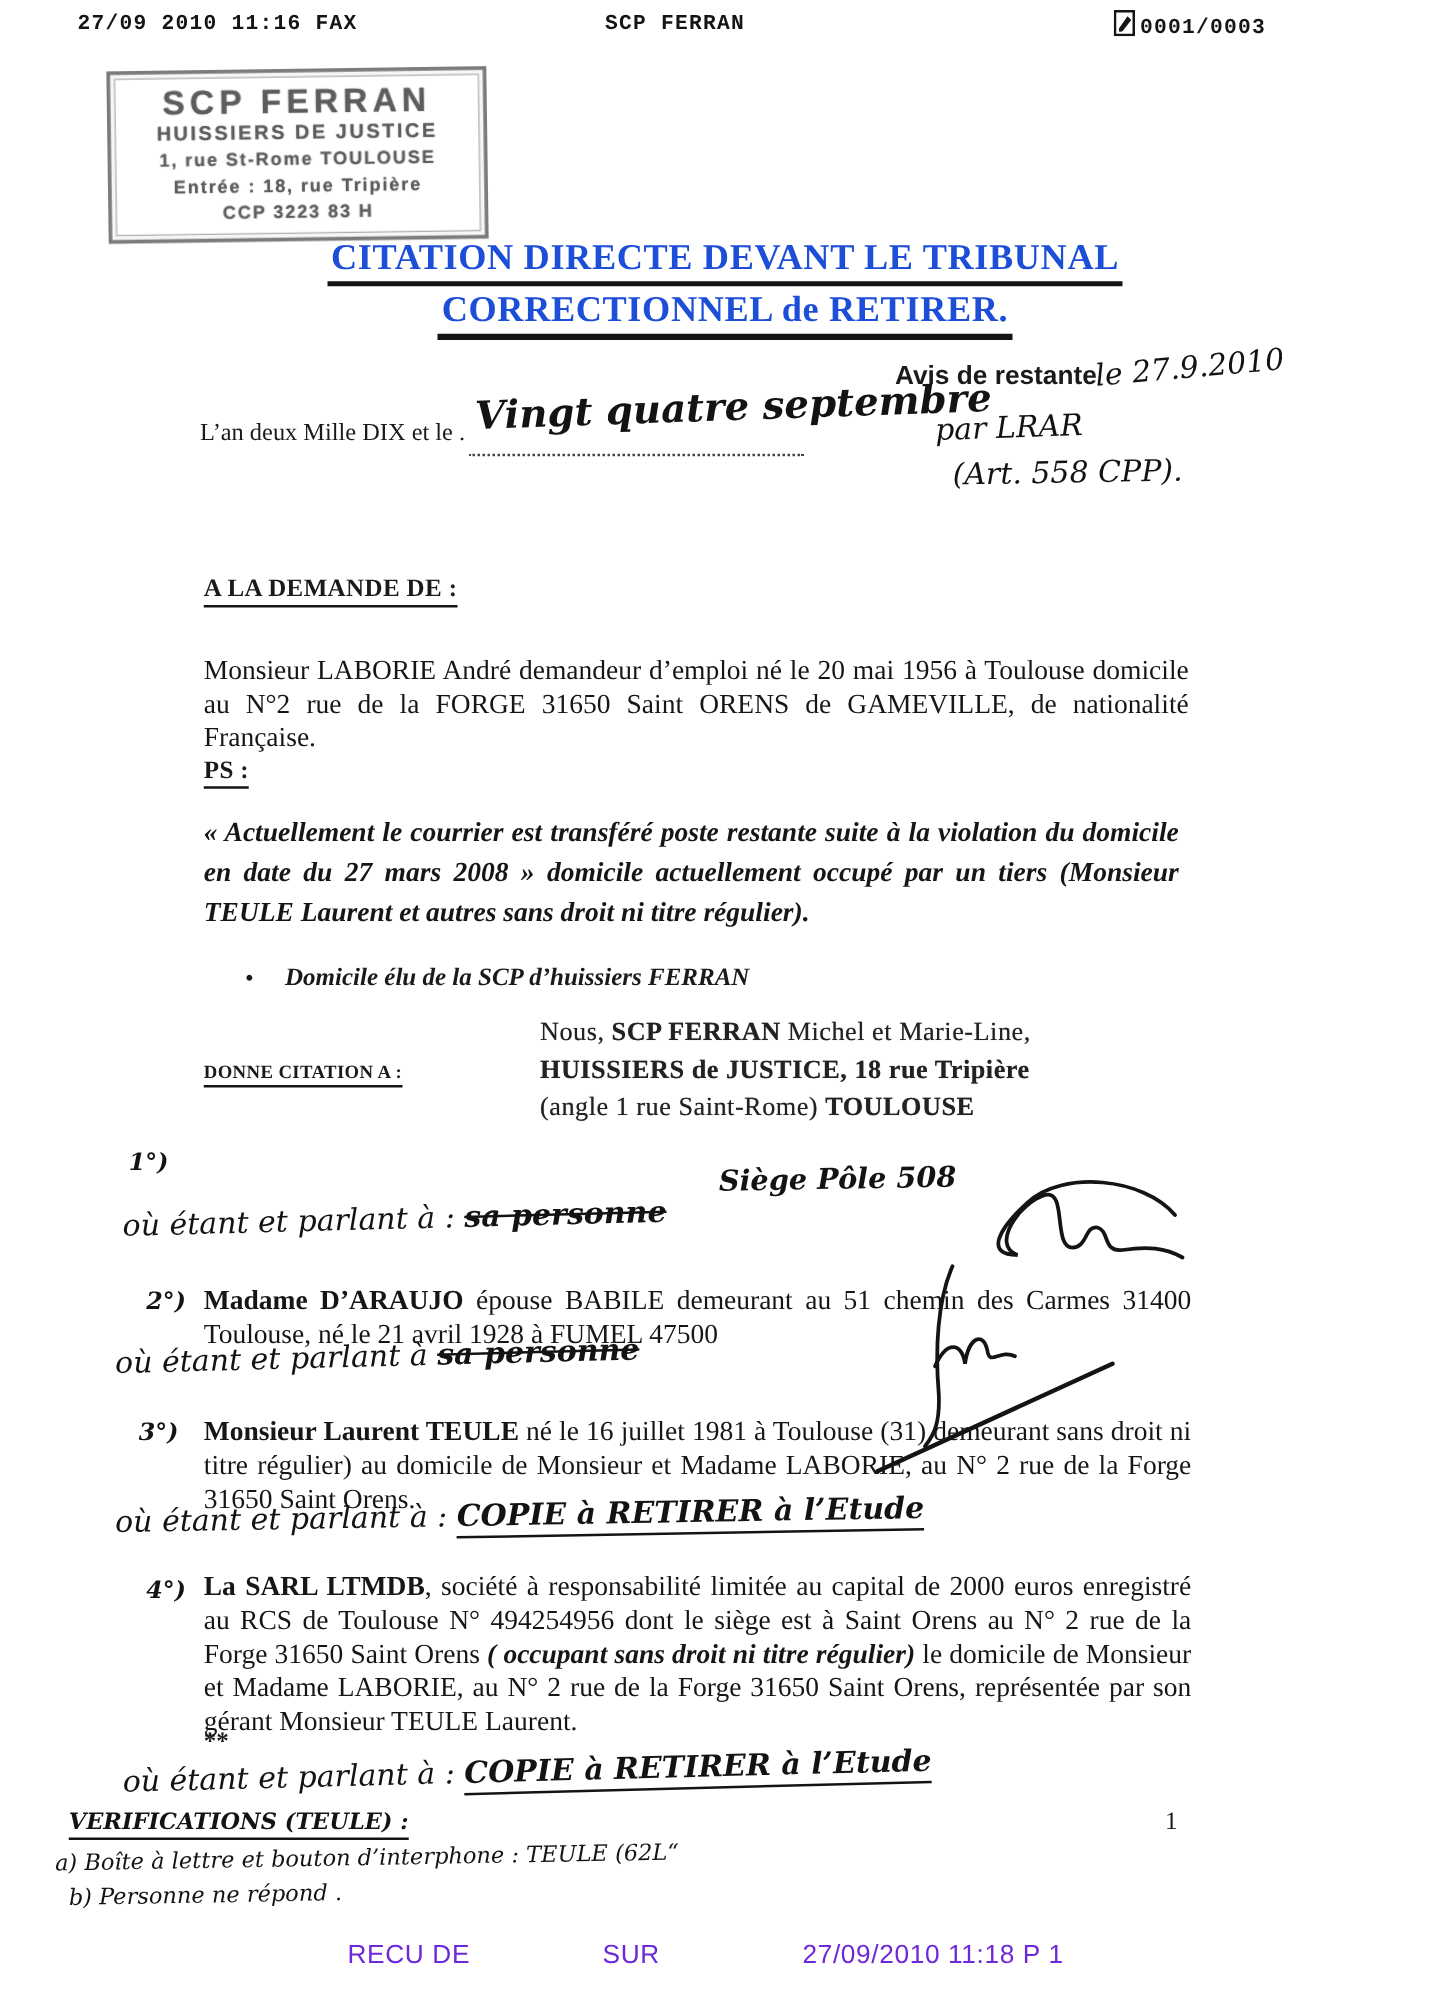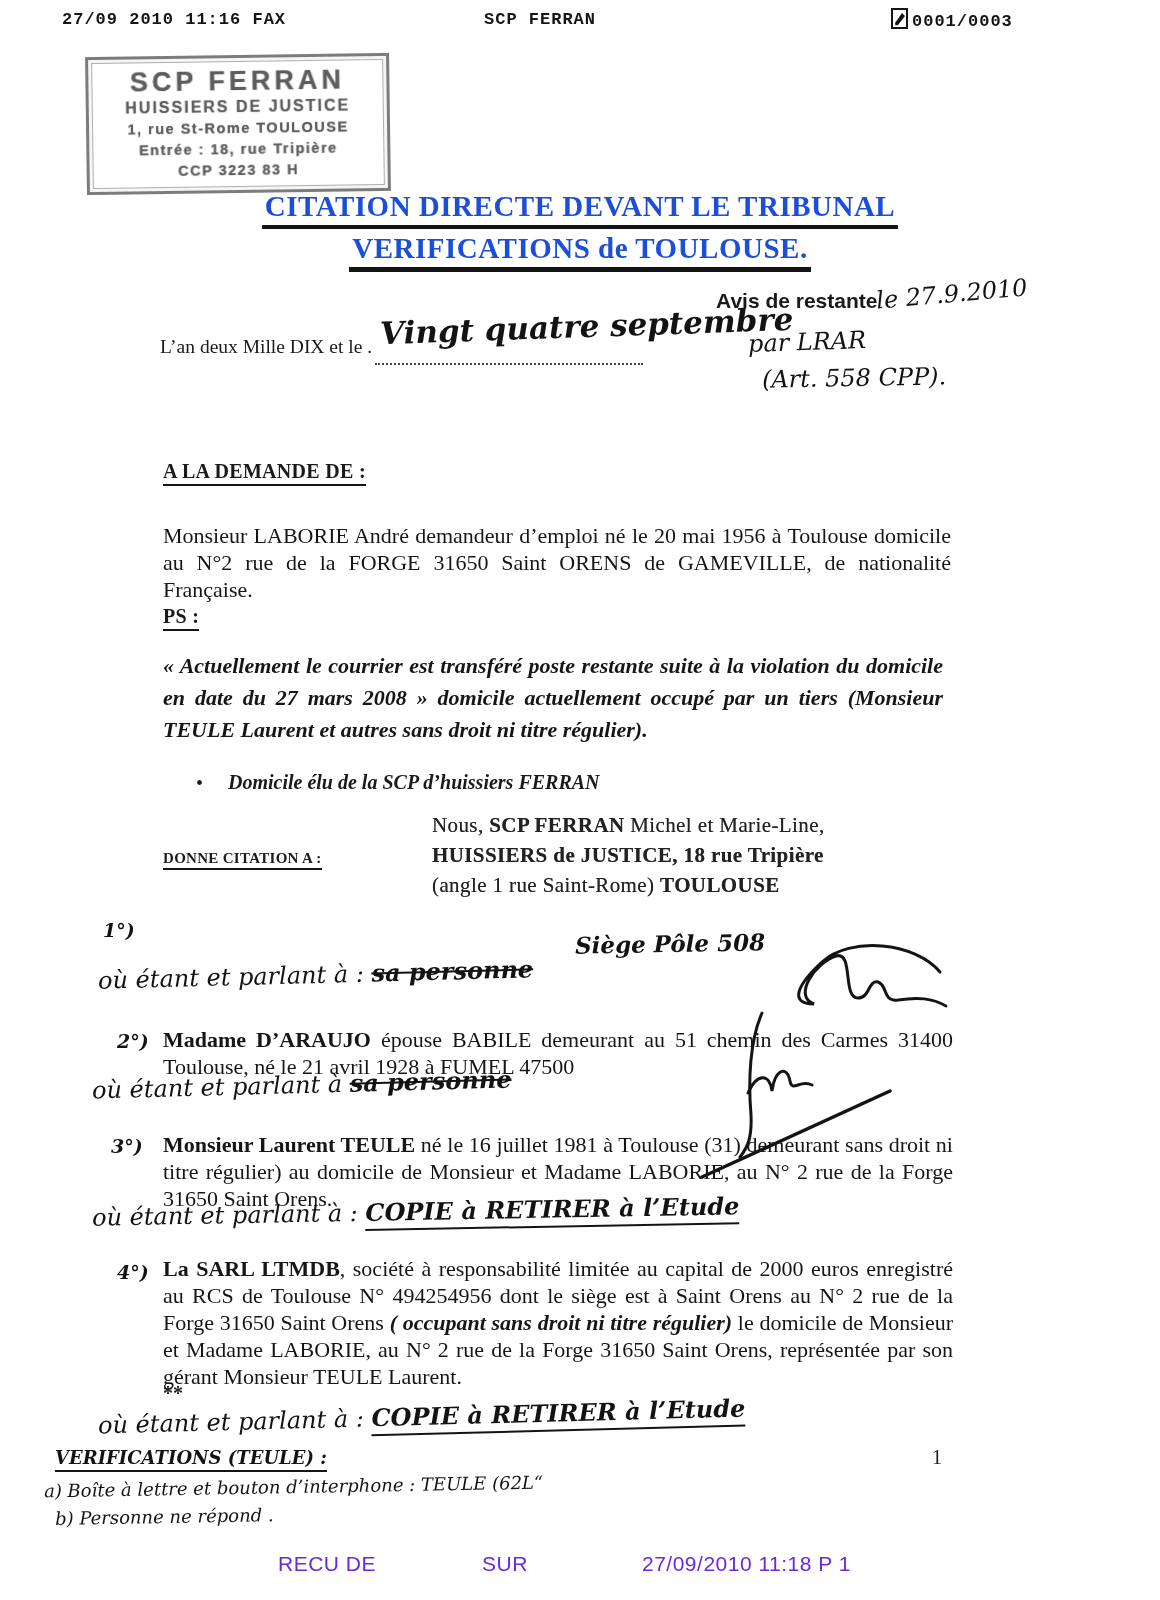--- a/index.html
+++ b/index.html
@@ -66,21 +66,21 @@
   <div class="abs stamp">
     <div class="s1">SCP FERRAN</div>
     <div class="s2">HUISSIERS DE JUSTICE</div>
     <div class="s3">1, rue St-Rome TOULOUSE</div>
     <div class="s4">Entrée : 18, rue Tripière</div>
     <div class="s5">CCP 3223 83 H</div>
   </div>
 
   <div class="abs title">
     <span class="tline">CITATION DIRECTE DEVANT LE TRIBUNAL</span><br>
-    <span class="tline t2">VERIFICATIONS de TOULOUSE.</span>
+    <span class="tline t2">CORRECTIONNEL de RETIRER.</span>
   </div>
 
   <div class="abs" style="left:716px;top:289px;font-family:'Liberation Sans',sans-serif;font-weight:700;font-size:21px;">Avis de restante</div>
   <div class="abs hw" style="left:876px;top:280px;font-size:24px;transform:rotate(-5deg);">le 27.9.2010</div>
   <div class="abs hw" style="left:748px;top:328px;font-size:24px;transform:rotate(-2deg);">par LRAR</div>
   <div class="abs hw" style="left:762px;top:364px;font-size:24px;transform:rotate(-1deg);">(Art. 558 CPP).</div>
 
   <div class="abs" style="left:160px;top:336px;font-size:19.5px;">L’an deux Mille DIX et le .</div>
   <div class="abs hw" style="left:380px;top:308px;font-size:31px;font-weight:700;transform:rotate(-2deg);">Vingt quatre septembre</div>
   <div class="abs dotted-leader" style="left:375px;top:362px;width:268px;"></div>

